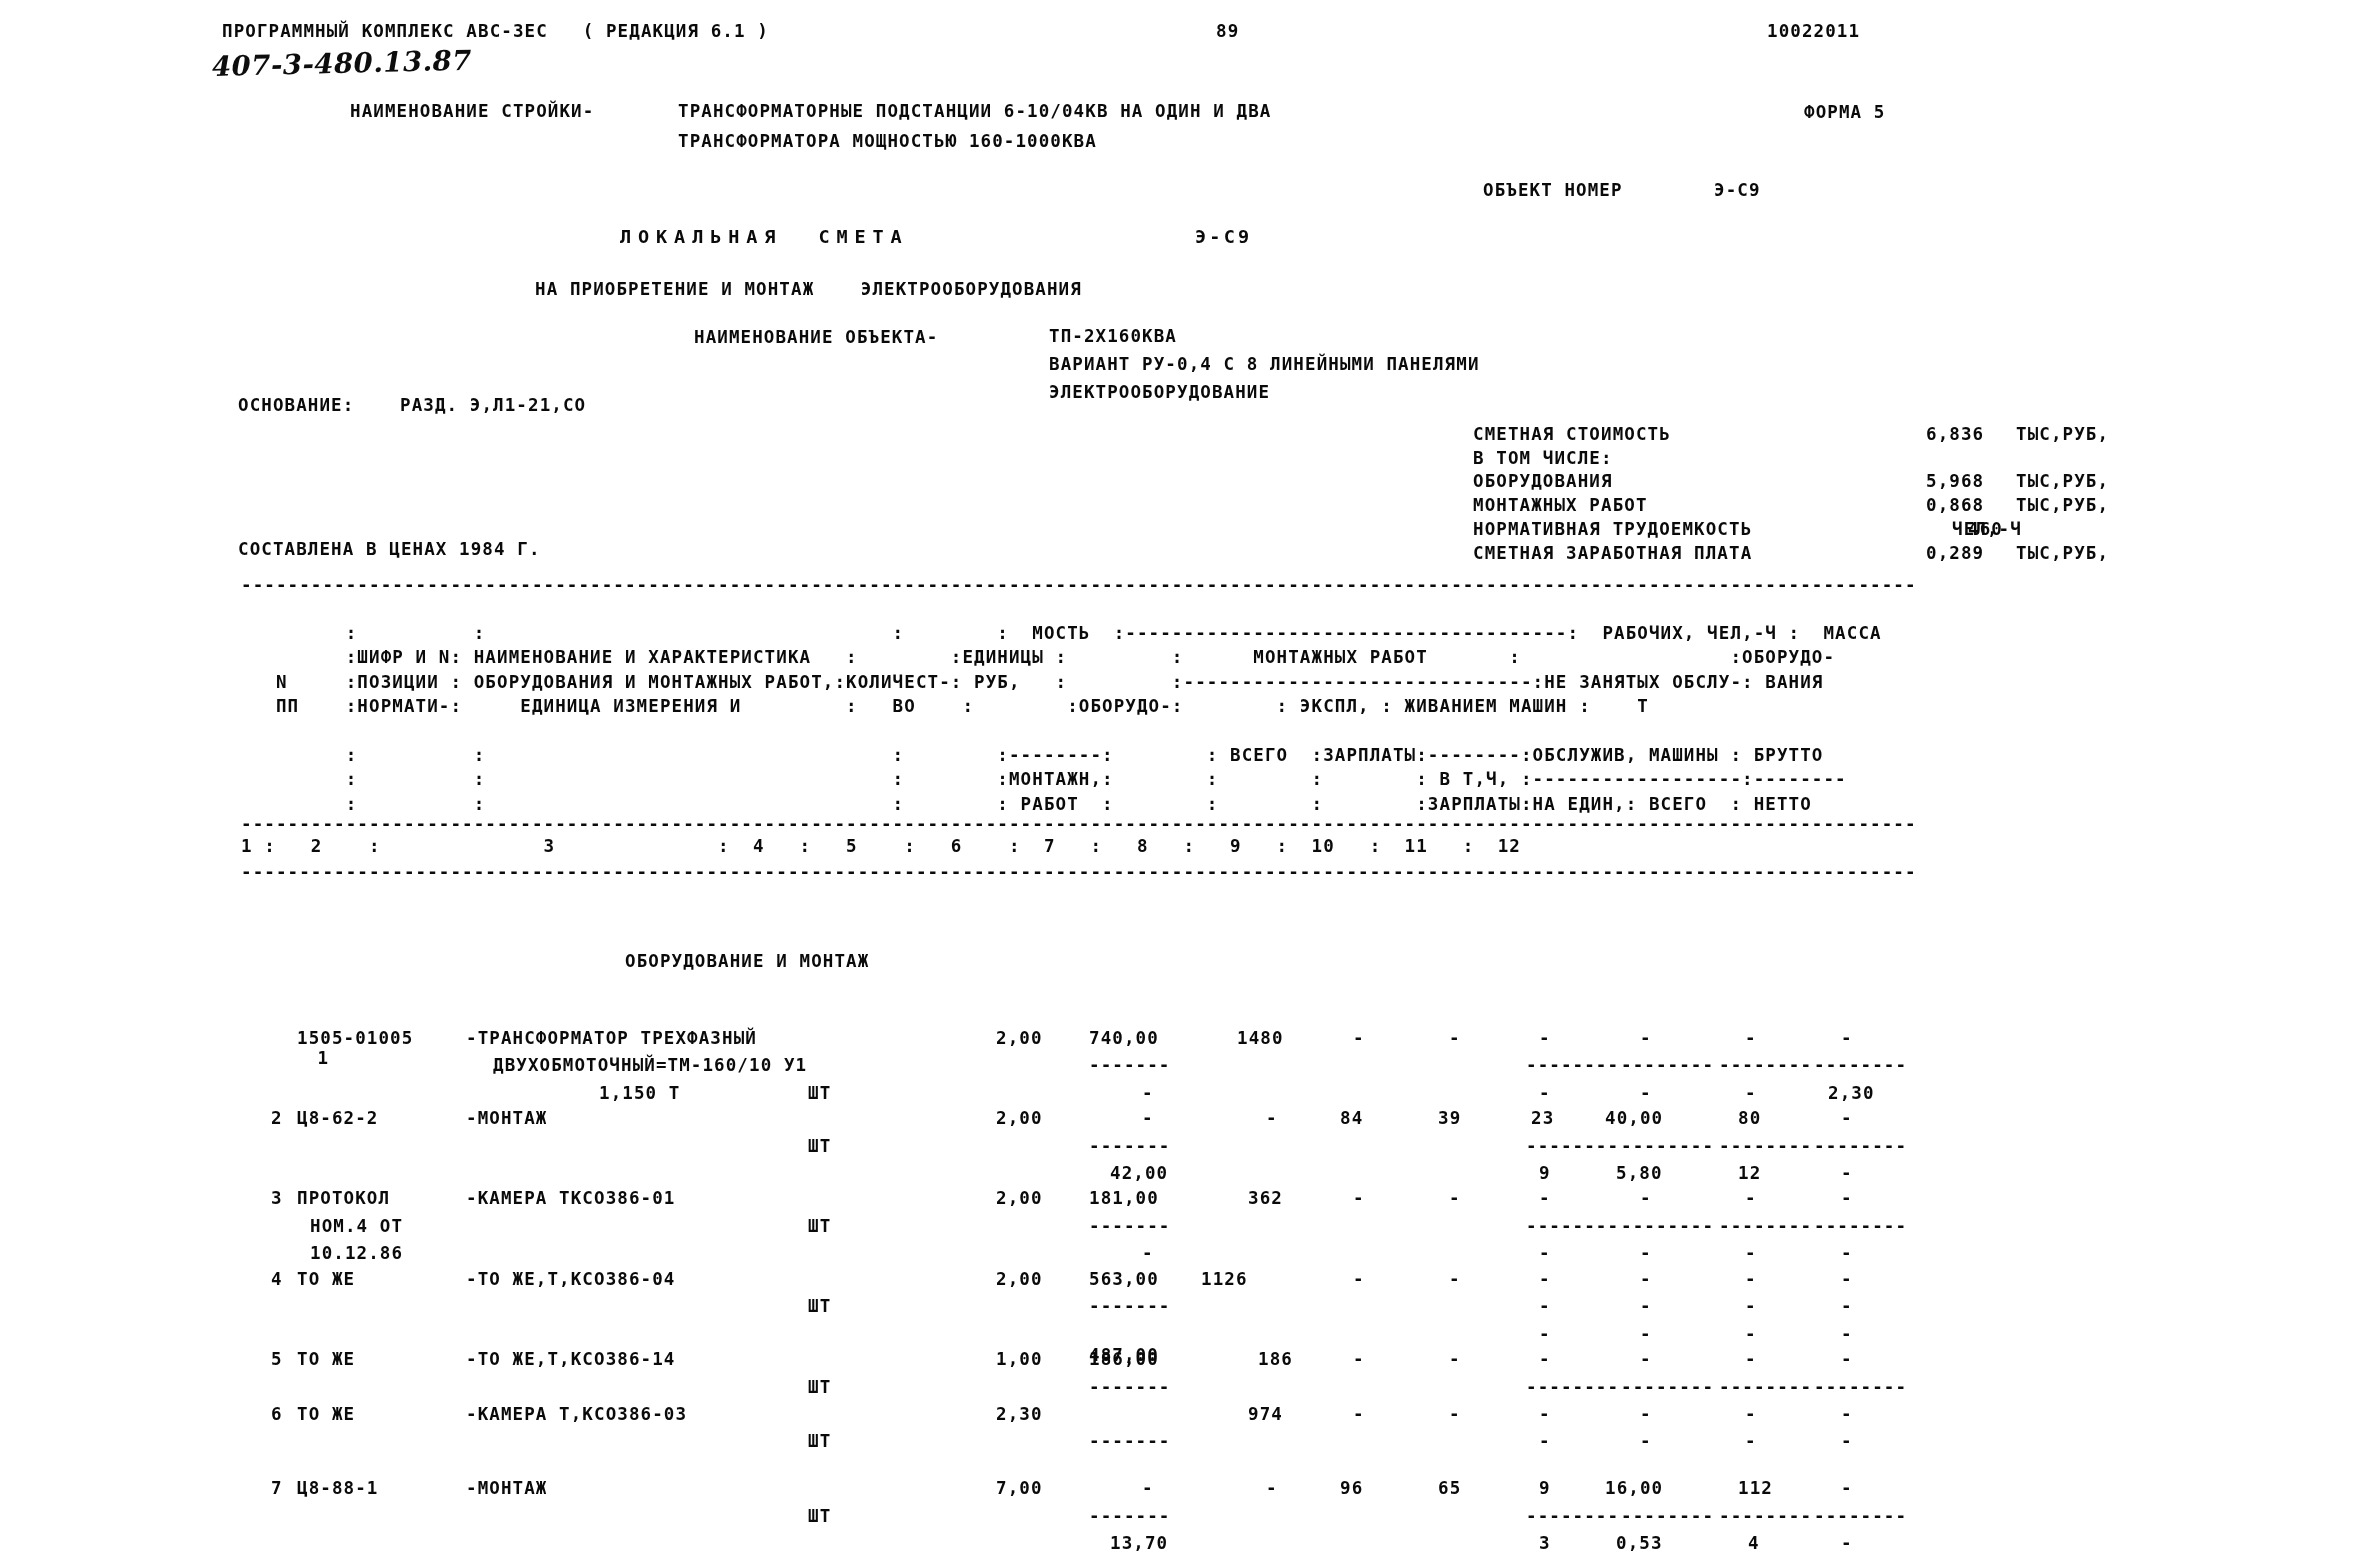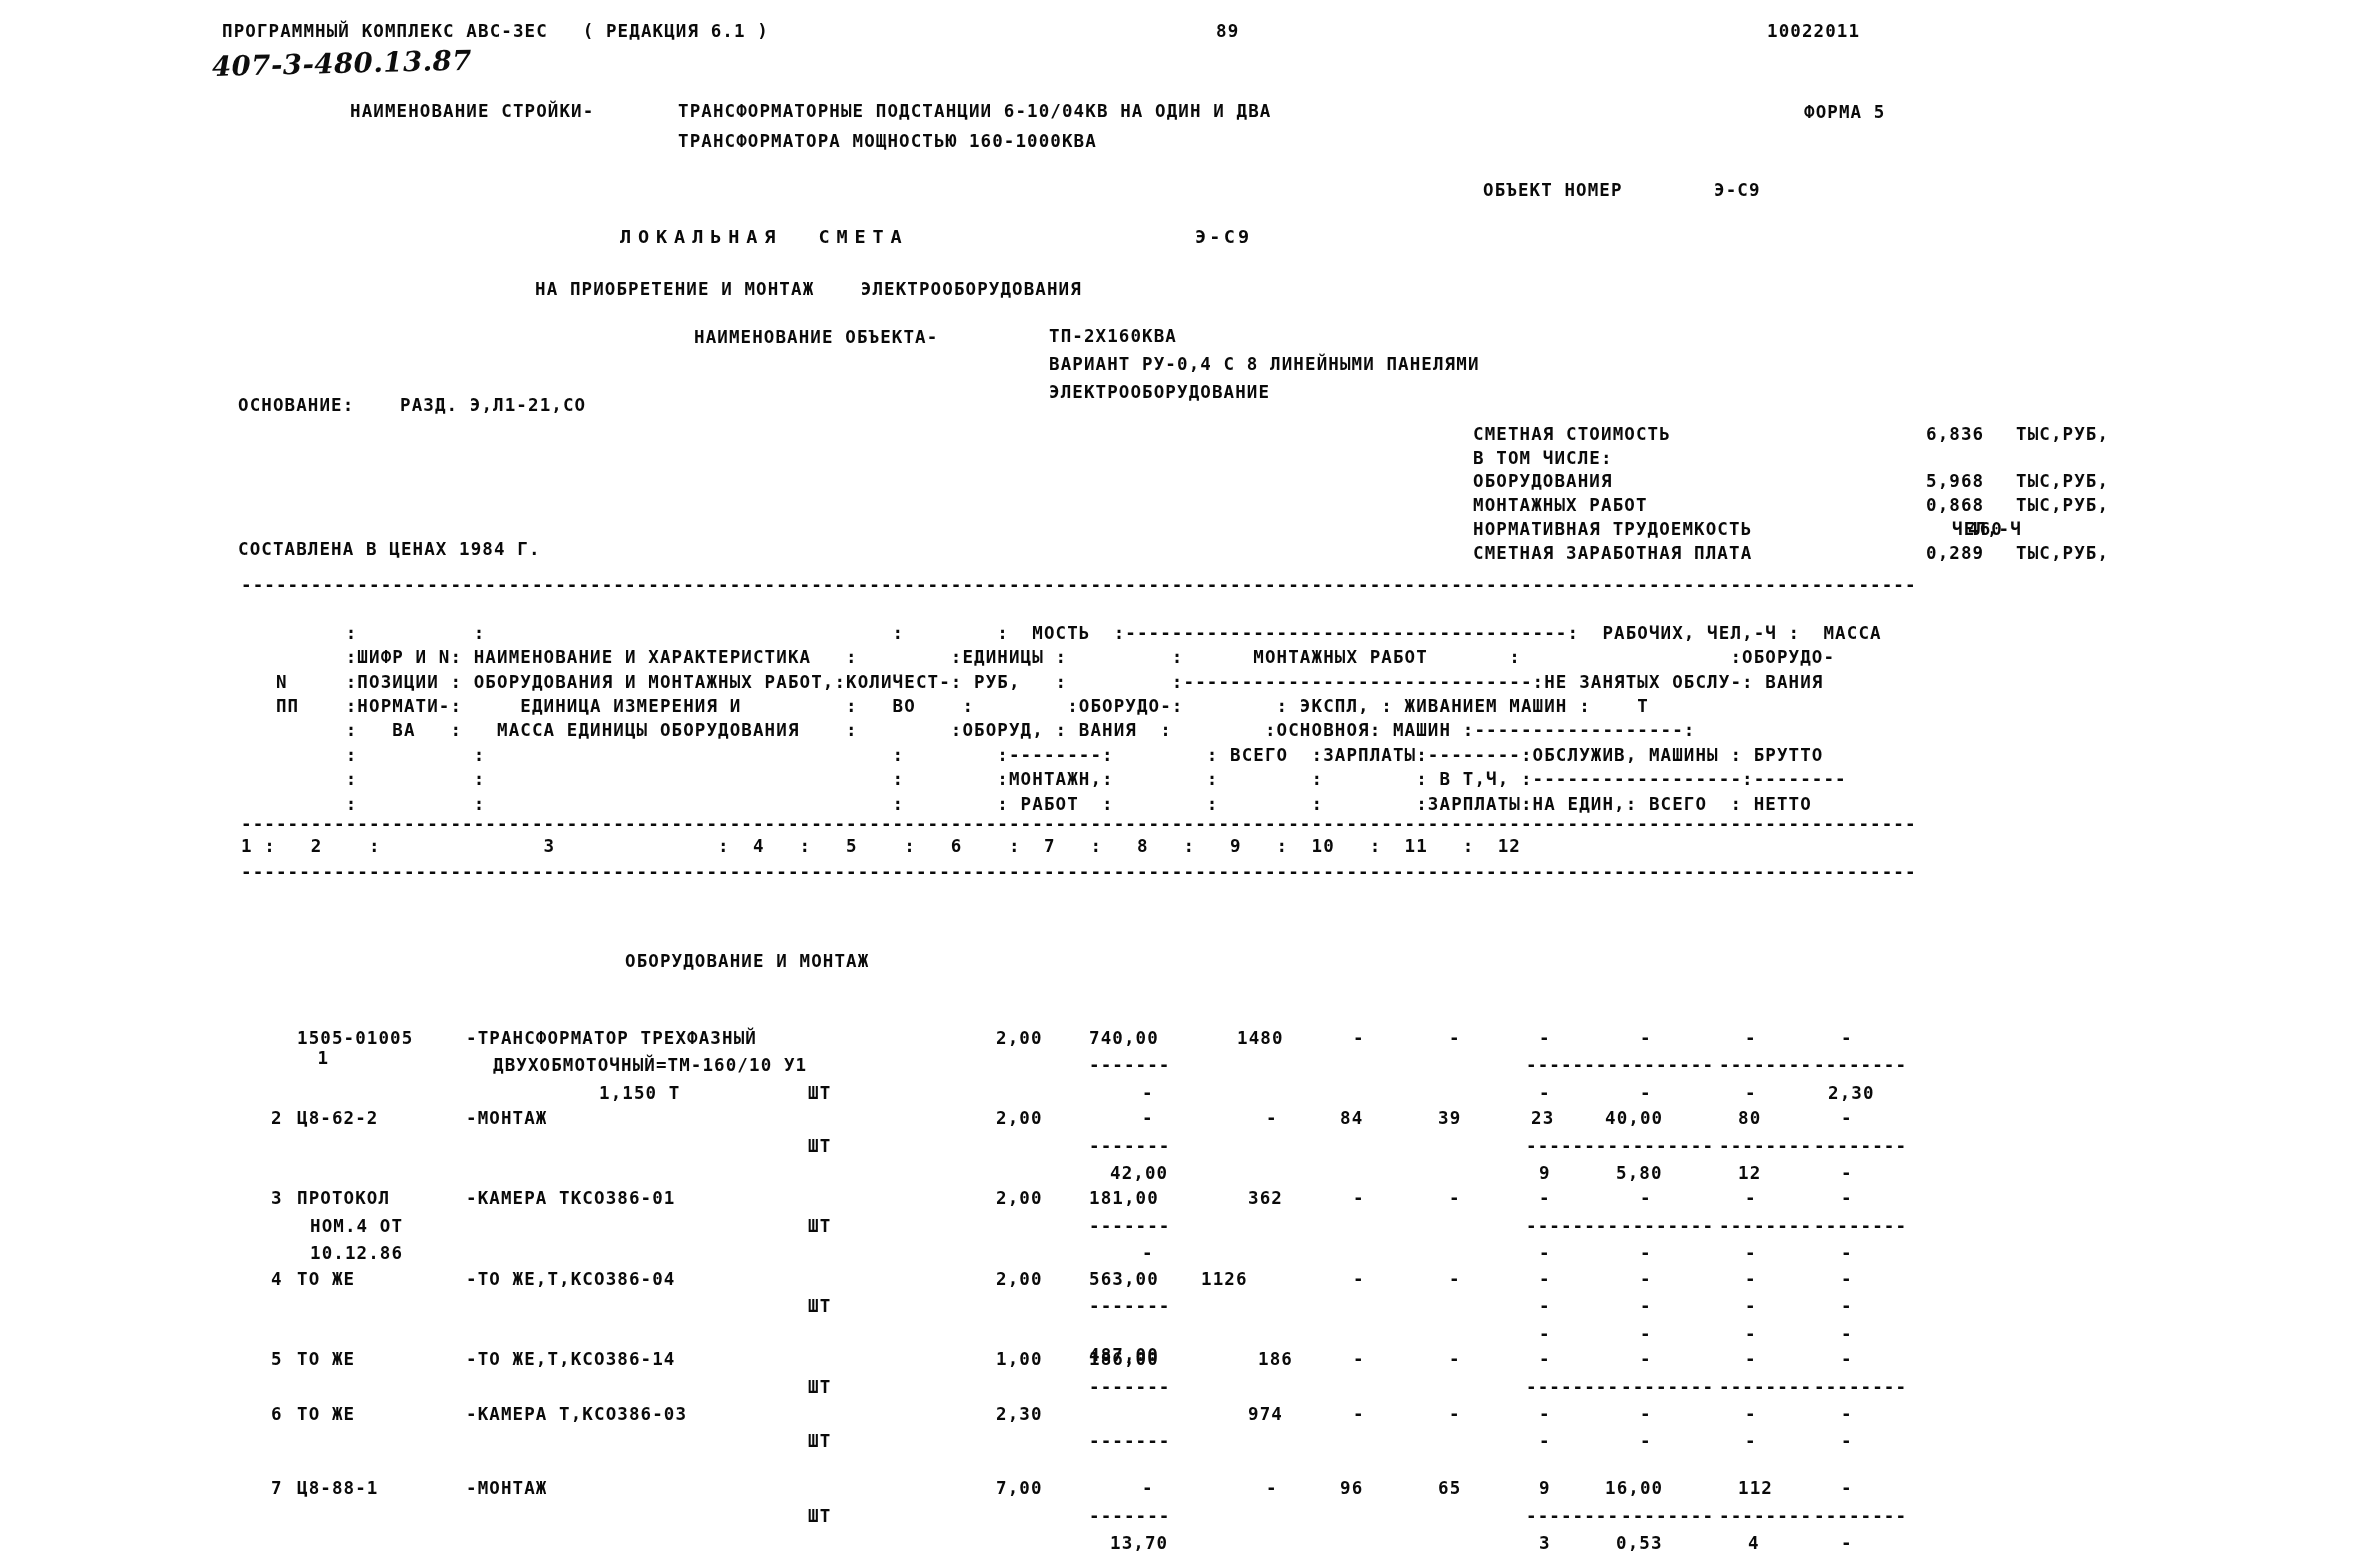--- a/index.html
+++ b/index.html
@@ -118,21 +118,20 @@
   <div class="ln" style="left:2016px; top:543px;">ТЫС,РУБ,</div>
 
   <div class="ln" style="left:238px; top:539px;">СОСТАВЛЕНА В ЦЕНАХ 1984 Г.</div>
 
   <div class="rule" style="left:241px; top:575px;">------------------------------------------------------------------------------------------------------------------------------------------------</div>
 
   <div class="ln" style="left:241px; top:623px;">         :          :                                   :        :  МОСТЬ  :--------------------------------------:  РАБОЧИХ, ЧЕЛ,-Ч :  МАССА</div>
   <div class="ln" style="left:241px; top:647px;">         :ШИФР И N: НАИМЕНОВАНИЕ И ХАРАКТЕРИСТИКА   :        :ЕДИНИЦЫ :         :      МОНТАЖНЫХ РАБОТ       :                  :ОБОРУДО-</div>
   <div class="ln" style="left:241px; top:672px;">   N     :ПОЗИЦИИ : ОБОРУДОВАНИЯ И МОНТАЖНЫХ РАБОТ,:КОЛИЧЕСТ-: РУБ,   :         :------------------------------:НЕ ЗАНЯТЫХ ОБСЛУ-: ВАНИЯ</div>
   <div class="ln" style="left:241px; top:696px;">   ПП    :НОРМАТИ-:     ЕДИНИЦА ИЗМЕРЕНИЯ И         :   ВО    :        :ОБОРУДО-:        : ЭКСПЛ, : ЖИВАНИЕМ МАШИН :    Т</div>
-  <div class="ln" style="left:241px; top:720px;">         :   ВА   :   МАССА ЕДИНИЦЫ ОБОРУДОВАНИЯ    :        :ОБОРУД, : ВАНИЯ  :        :ОСНОВНОЯ: МАШИН :------------------:</div>
   <div class="ln" style="left:241px; top:745px;">         :          :                                   :        :--------:        : ВСЕГО  :ЗАРПЛАТЫ:--------:ОБСЛУЖИВ, МАШИНЫ : БРУТТО</div>
   <div class="ln" style="left:241px; top:769px;">         :          :                                   :        :МОНТАЖН,:        :        :        : В Т,Ч, :------------------:--------</div>
   <div class="ln" style="left:241px; top:794px;">         :          :                                   :        : РАБОТ  :        :        :        :ЗАРПЛАТЫ:НА ЕДИН,: ВСЕГО  : НЕТТО</div>
 
   <div class="rule" style="left:241px; top:814px;">------------------------------------------------------------------------------------------------------------------------------------------------</div>
 
   <div class="ln" style="left:241px; top:836px;">1 :   2    :              3              :  4   :   5    :   6    :  7   :   8   :   9   :  10   :  11   :  12</div>
 
   <div class="rule" style="left:241px; top:862px;">------------------------------------------------------------------------------------------------------------------------------------------------</div>
 

